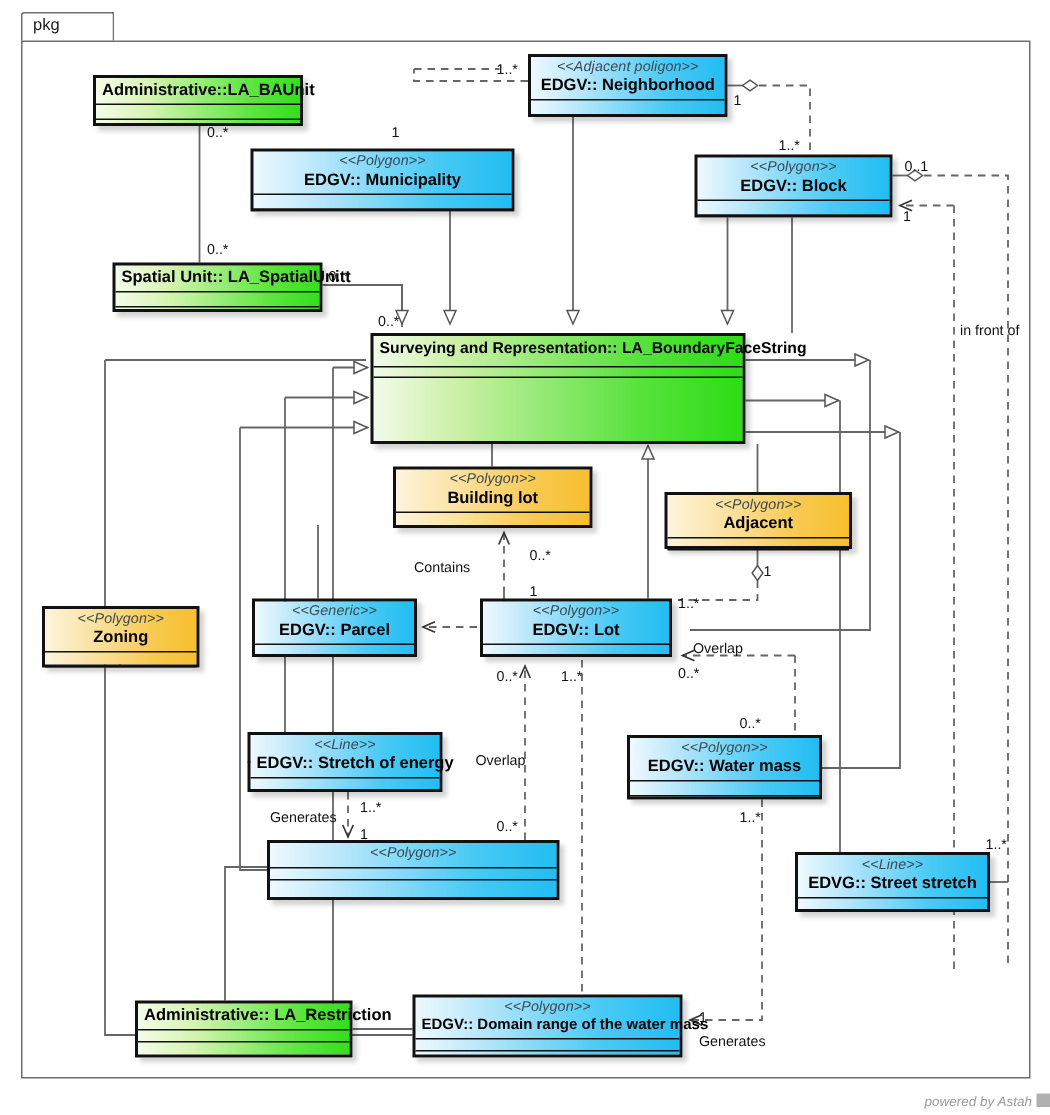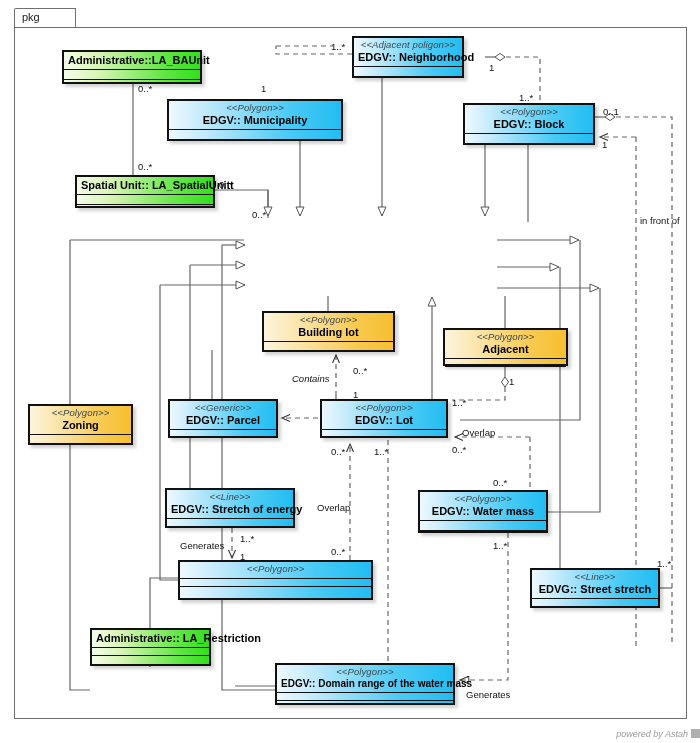--- a/index.html
+++ b/index.html
@@ -165,40 +165,48 @@
   <div class="uml blue" style="left:167px;top:99px;width:176px;height:42px;">
     <div class="title">
       <span class="stereo">&lt;&lt;Polygon&gt;&gt;</span>
       <span class="nm">EDGV:: Municipality</span>
     </div>
     <div class="sep"></div>
       <div class="comp"></div>
       <div class="comp2"></div>
   </div>
 
-  <div class="uml blue" style="left:352px;top:36px;width:112px;height:42px;">
+  <div class="uml blue" style="left:352px;top:36px;width:133px;height:42px;">
     <div class="title">
       <span class="stereo">&lt;&lt;Adjacent poligon&gt;&gt;</span>
       <span class="nm">EDGV:: Neighborhood</span>
     </div>
     <div class="sep"></div>
       <div class="comp"></div>
       <div class="comp2"></div>
   </div>
 
   <div class="uml blue" style="left:463px;top:103px;width:132px;height:42px;">
     <div class="title">
       <span class="stereo">&lt;&lt;Polygon&gt;&gt;</span>
       <span class="nm">EDGV:: Block</span>
     </div>
     <div class="sep"></div>
       <div class="comp"></div>
       <div class="comp2"></div>
   </div>
 
+  <div class="uml green" style="left:247px;top:222px;width:250px;height:74px;">
+    <div class="title" style="padding-top:3px;">
+        <span class="nm left" style="font-size:10.5px;">Surveying and Representation:: LA_BoundaryFaceString</span>
+      </div>
+    <div class="sep" style="margin-top:2px;"></div>
+    <div class="comp" style="height:6px;"></div>
+    <div class="comp2" style="height:38px;"></div>
+  </div>
 
   <div class="uml orange" style="left:262px;top:311px;width:133px;height:41px;">
     <div class="title">
       <span class="stereo">&lt;&lt;Polygon&gt;&gt;</span>
       <span class="nm">Building lot</span>
     </div>
     <div class="sep"></div>
       <div class="comp"></div>
       <div class="comp2"></div>
   </div>
@@ -275,21 +283,21 @@
   <div class="uml blue" style="left:530px;top:568px;width:130px;height:40px;">
     <div class="title">
       <span class="stereo">&lt;&lt;Line&gt;&gt;</span>
       <span class="nm">EDVG:: Street stretch</span>
     </div>
     <div class="sep"></div>
       <div class="comp" style="height:7px;"></div>
       <div class="comp2" style="height:7px;"></div>
   </div>
 
-  <div class="uml greenbox" style="left:90px;top:628px;width:121px;height:38px;">
+  <div class="uml greenbox" style="left:90px;top:667px;width:145px;height:38px;">
     <div class="title">
         <span class="nm left">Administrative:: LA_Restriction</span>
       </div>
     <div class="sep"></div>
       <div class="comp" style="height:7px;"></div>
       <div class="comp2" style="height:7px;"></div>
   </div>
 
   <div class="uml blue" style="left:275px;top:663px;width:180px;height:42px;">
     <div class="title">
@@ -305,21 +313,21 @@
   <div class="lbl" style="left:138px;top:162px;">0..*</div>
   <div class="lbl" style="left:219px;top:180px;">0..*</div>
   <div class="lbl" style="left:252px;top:210px;">0..*</div>
   <div class="lbl" style="left:331px;top:42px;">1..*</div>
   <div class="lbl" style="left:261px;top:84px;">1</div>
   <div class="lbl" style="left:489px;top:63px;">1</div>
   <div class="lbl" style="left:519px;top:93px;">1..*</div>
   <div class="lbl" style="left:603px;top:107px;">0..1</div>
   <div class="lbl" style="left:602px;top:140px;">1</div>
   <div class="lbl" style="left:602px;top:216px;margin-left:38px;">in front of</div>
-  <div class="lbl" style="left:292px;top:374px;font-style:italic;">Contains</div>
+  <div class="lbl" style="left:276px;top:374px;">Contains</div>
   <div class="lbl" style="left:353px;top:366px;">0..*</div>
   <div class="lbl" style="left:353px;top:390px;">1</div>
   <div class="lbl" style="left:452px;top:398px;">1..*</div>
   <div class="lbl" style="left:509px;top:377px;">1</div>
   <div class="lbl" style="left:462px;top:428px;">Overlap</div>
   <div class="lbl" style="left:452px;top:445px;">0..*</div>
   <div class="lbl" style="left:331px;top:447px;">0..*</div>
   <div class="lbl" style="left:374px;top:447px;">1..*</div>
   <div class="lbl" style="left:317px;top:503px;">Overlap</div>
   <div class="lbl" style="left:331px;top:547px;">0..*</div>

